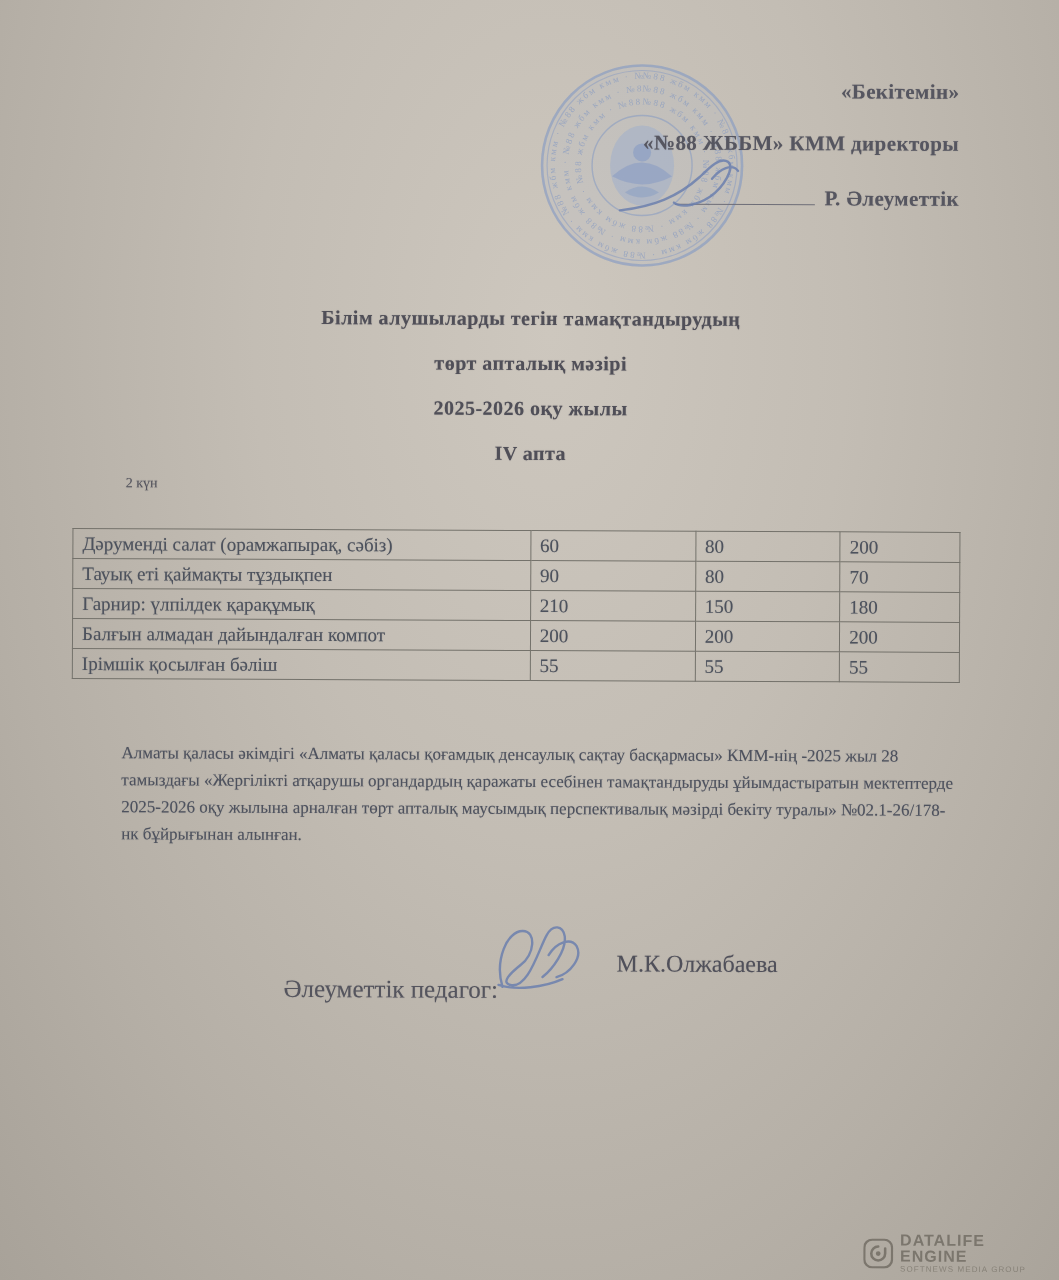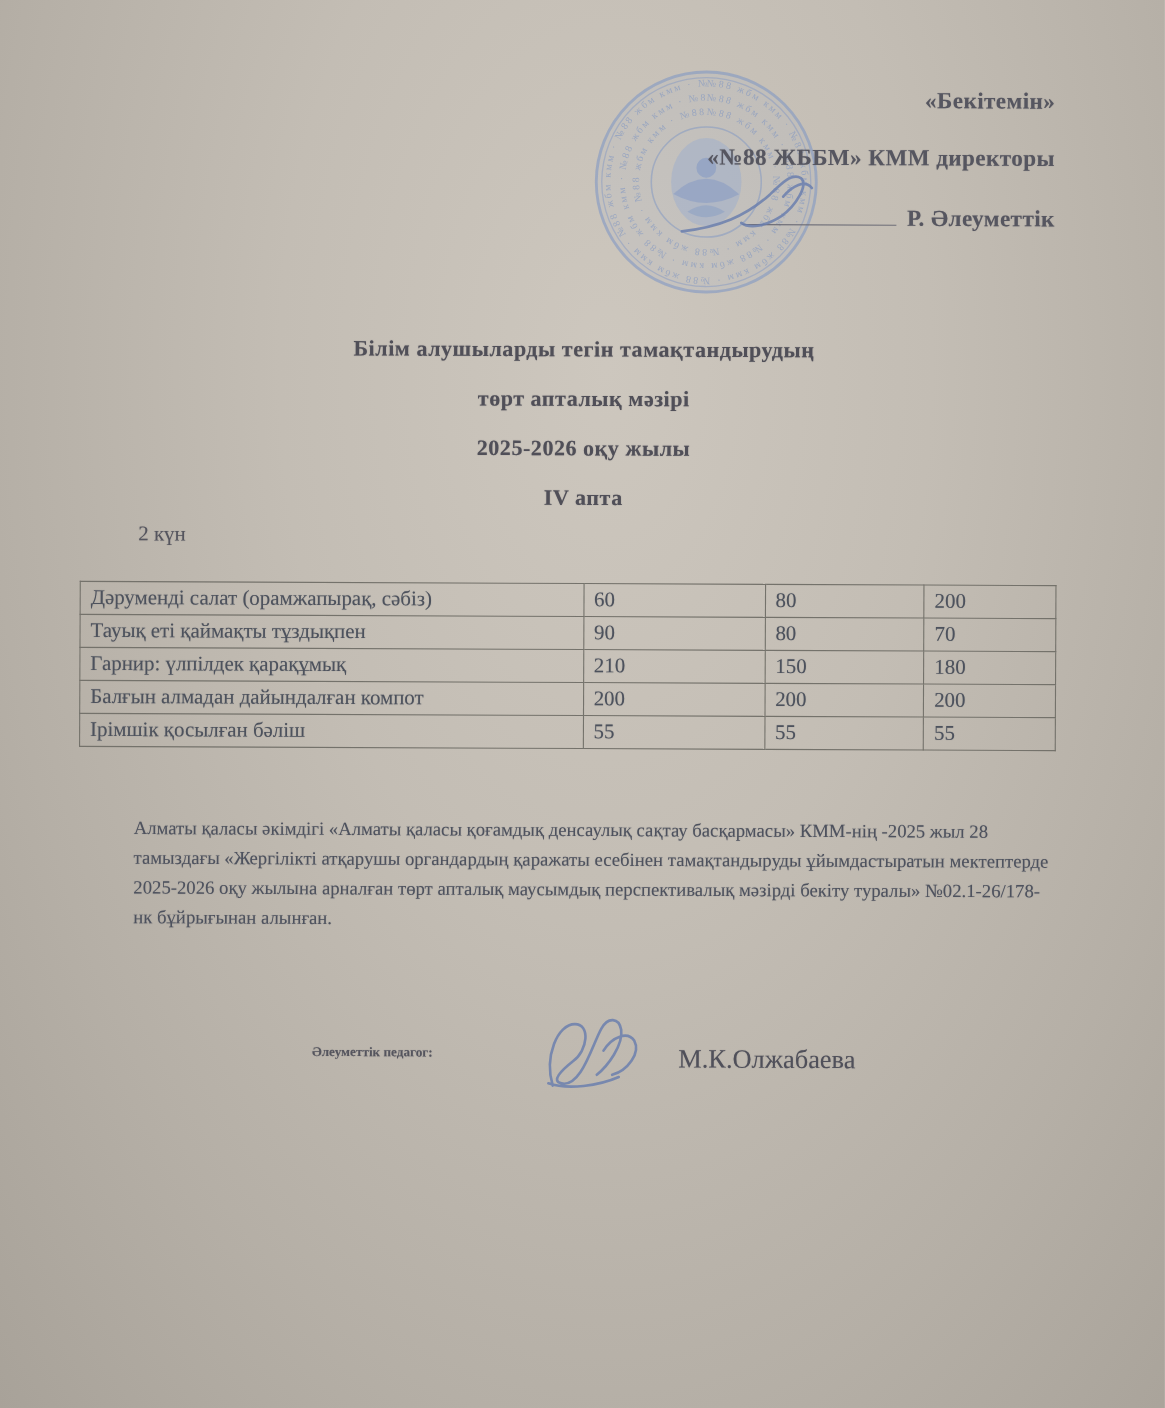--- a/index.html
+++ b/index.html
@@ -28,21 +28,21 @@
   .dir-signature{position:absolute;left:610px;top:138px;width:180px;height:90px;}
   
   .titles{
     position:absolute;top:303px;left:0;width:100%;text-align:center;
     color:#504f58;font-weight:bold;font-size:20px;letter-spacing:.5px;
     text-shadow:0 0 1px rgba(80,79,88,.5);
   }
   .titles .t-line{height:45px;line-height:30px;}
   
   .day-label{
-    position:absolute;left:125px;top:477px;font-size:19px;color:#55555e;
+    position:absolute;left:125px;top:477px;font-size:14px;color:#55555e;
     text-shadow:0 0 1px rgba(85,85,94,.4);
   }
   
   table.menu{
     position:absolute;left:72px;top:530px;width:888px;
     border-collapse:collapse;table-layout:fixed;
     font-size:19px;color:#4d525d;
   }
   table.menu td{
     border:1.3px solid #74726b;height:29px;padding:0 4px 0 9px;
@@ -51,23 +51,22 @@
   }
   col.c-dish{width:51.6%;} col.c-n1{width:18.6%;} col.c-n2{width:16.3%;} col.c-n3{width:13.5%;}
   
   .note{
     position:absolute;left:122px;top:741px;width:834px;
     font-size:17px;line-height:27px;color:#4e525e;
     text-shadow:0 0 1px rgba(78,82,94,.4);
   }
   
   .footer-role{
-    position:absolute;left:285px;top:950px;font-size:12px;color:#55555e;
+    position:absolute;left:285px;top:976px;font-size:25px;color:#55555e;
     text-shadow:0 0 1px rgba(85,85,94,.4);
-    font-weight:bold;
   }
   .footer-name{
     position:absolute;left:618px;top:950px;font-size:24px;color:#50505a;
     text-shadow:0 0 1px rgba(80,80,90,.4);
   }
   .ped-signature{position:absolute;left:488px;top:915px;width:120px;height:85px;}
   
   .watermark{
     position:absolute;left:866px;top:1231px;display:flex;align-items:center;
     gap:7px;opacity:.8;font-family:"Liberation Sans", sans-serif;
@@ -171,15 +170,26 @@
     </table>
 
     <div class="note">Алматы қаласы әкімдігі  «Алматы қаласы қоғамдық денсаулық сақтау басқармасы» КММ-нің -2025 жыл 28 тамыздағы «Жергілікті атқарушы органдардың қаражаты есебінен тамақтандыруды ұйымдастыратын мектептерде 2025-2026 оқу жылына арналған төрт апталық маусымдық перспективалық мәзірді бекіту туралы» №02.1-26/178-нк бұйрығынан алынған.</div>
 
     <div class="footer-role">Әлеуметтік педагог:</div>
     <svg class="ped-signature" viewBox="0 0 120 85">
       <path d="M16 72 C8 46 20 16 36 16 C50 16 48 40 34 50 C24 58 14 68 24 70 C42 74 52 34 60 20 C66 9 76 10 78 21 C80 35 66 54 56 62 M62 40 C70 27 84 22 90 31 C96 42 84 58 70 62 M12 70 C30 76 58 72 76 64" fill="none" stroke="#6b7fae" stroke-width="2.4" opacity="0.85" stroke-linecap="round"></path>
     </svg>
     <div class="footer-name">М.К.Олжабаева</div>
 
+    <div class="watermark">
+      <svg width="30" height="30" viewBox="0 0 30 30">
+        <rect x="1" y="1" width="28" height="28" rx="8" fill="none" stroke="#6f6a61" stroke-width="2.4"></rect>
+        <path d="M15 8 A7 7 0 1 0 22 15 L22 10" fill="none" stroke="#6f6a61" stroke-width="2.6" stroke-linecap="round"></path>
+        <circle cx="15" cy="15" r="2.4" fill="#6f6a61"></circle>
+      </svg>
+      <div class="wm-text">
+        <div class="wm-title">DATALIFE ENGINE</div>
+        <div class="wm-sub">SOFTNEWS MEDIA GROUP</div>
+      </div>
+    </div>
 
   </div>
 </div>
 
 </body></html>

